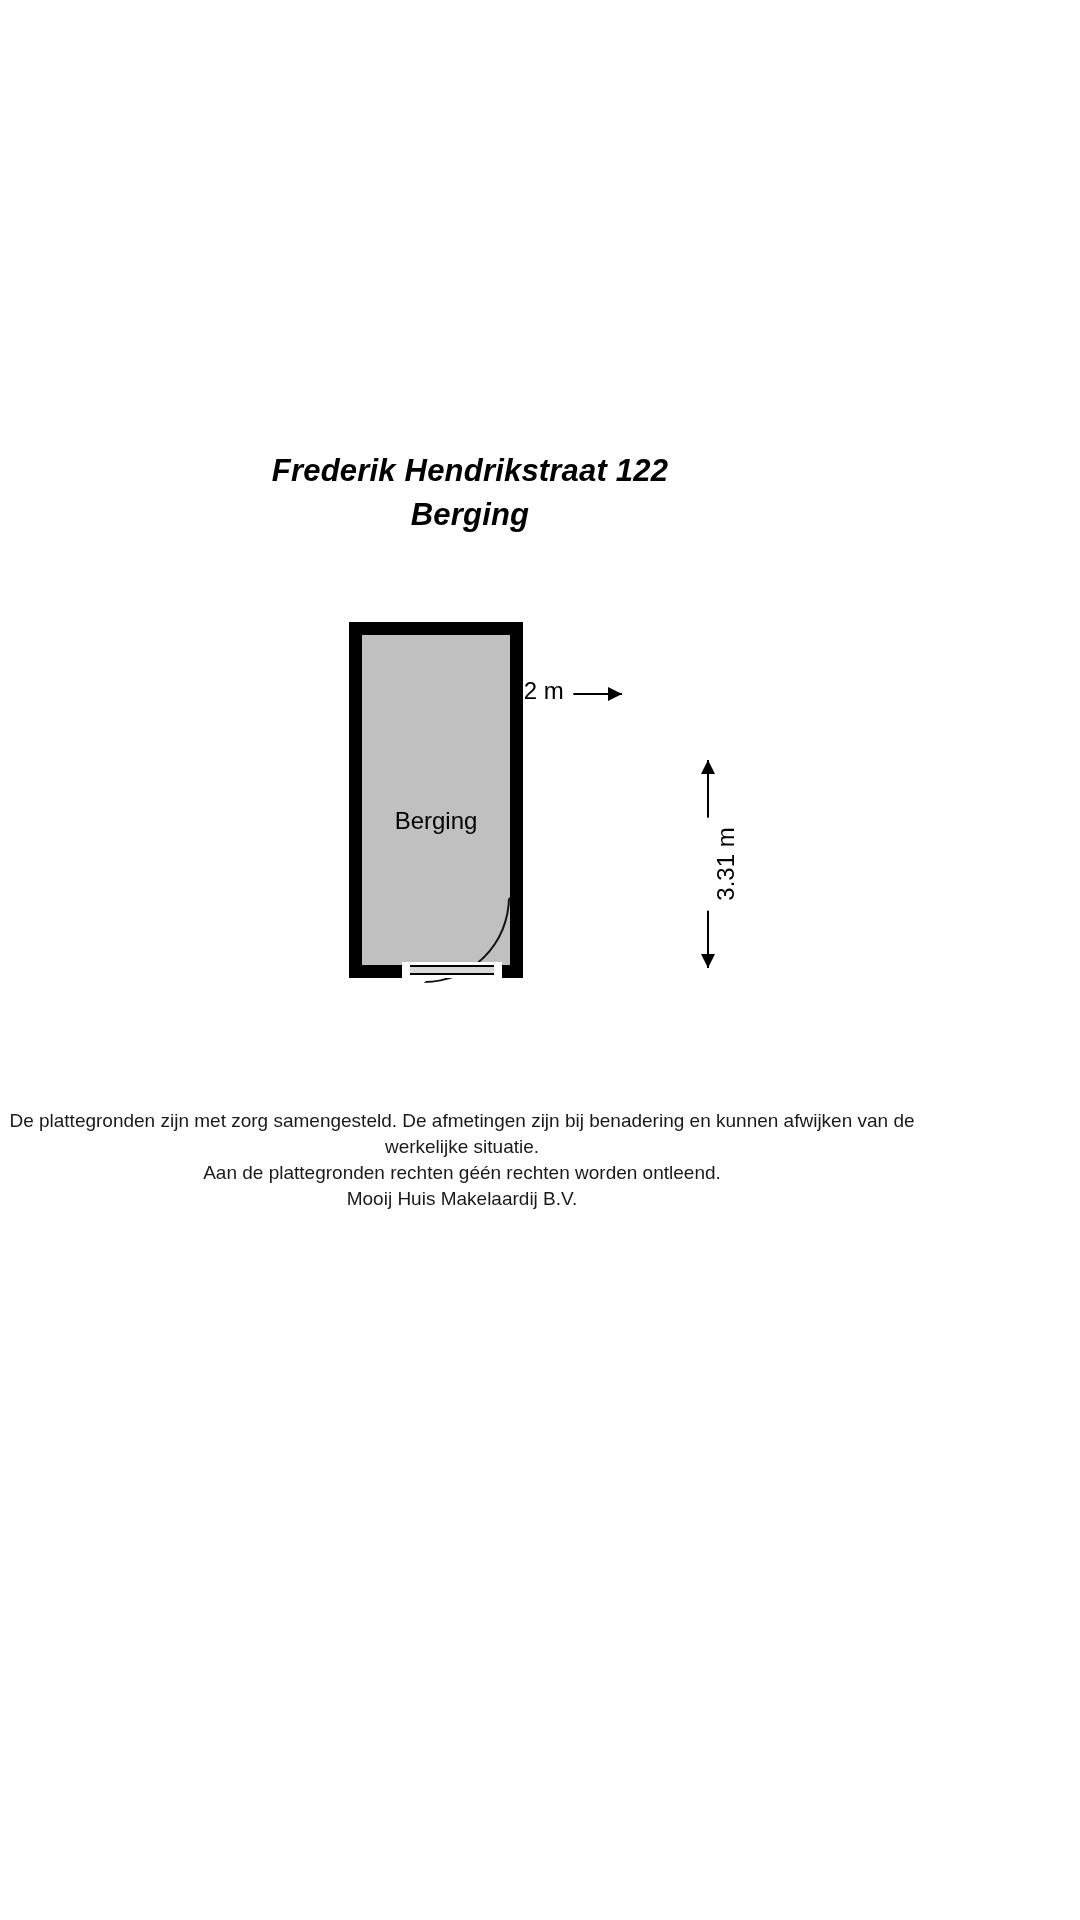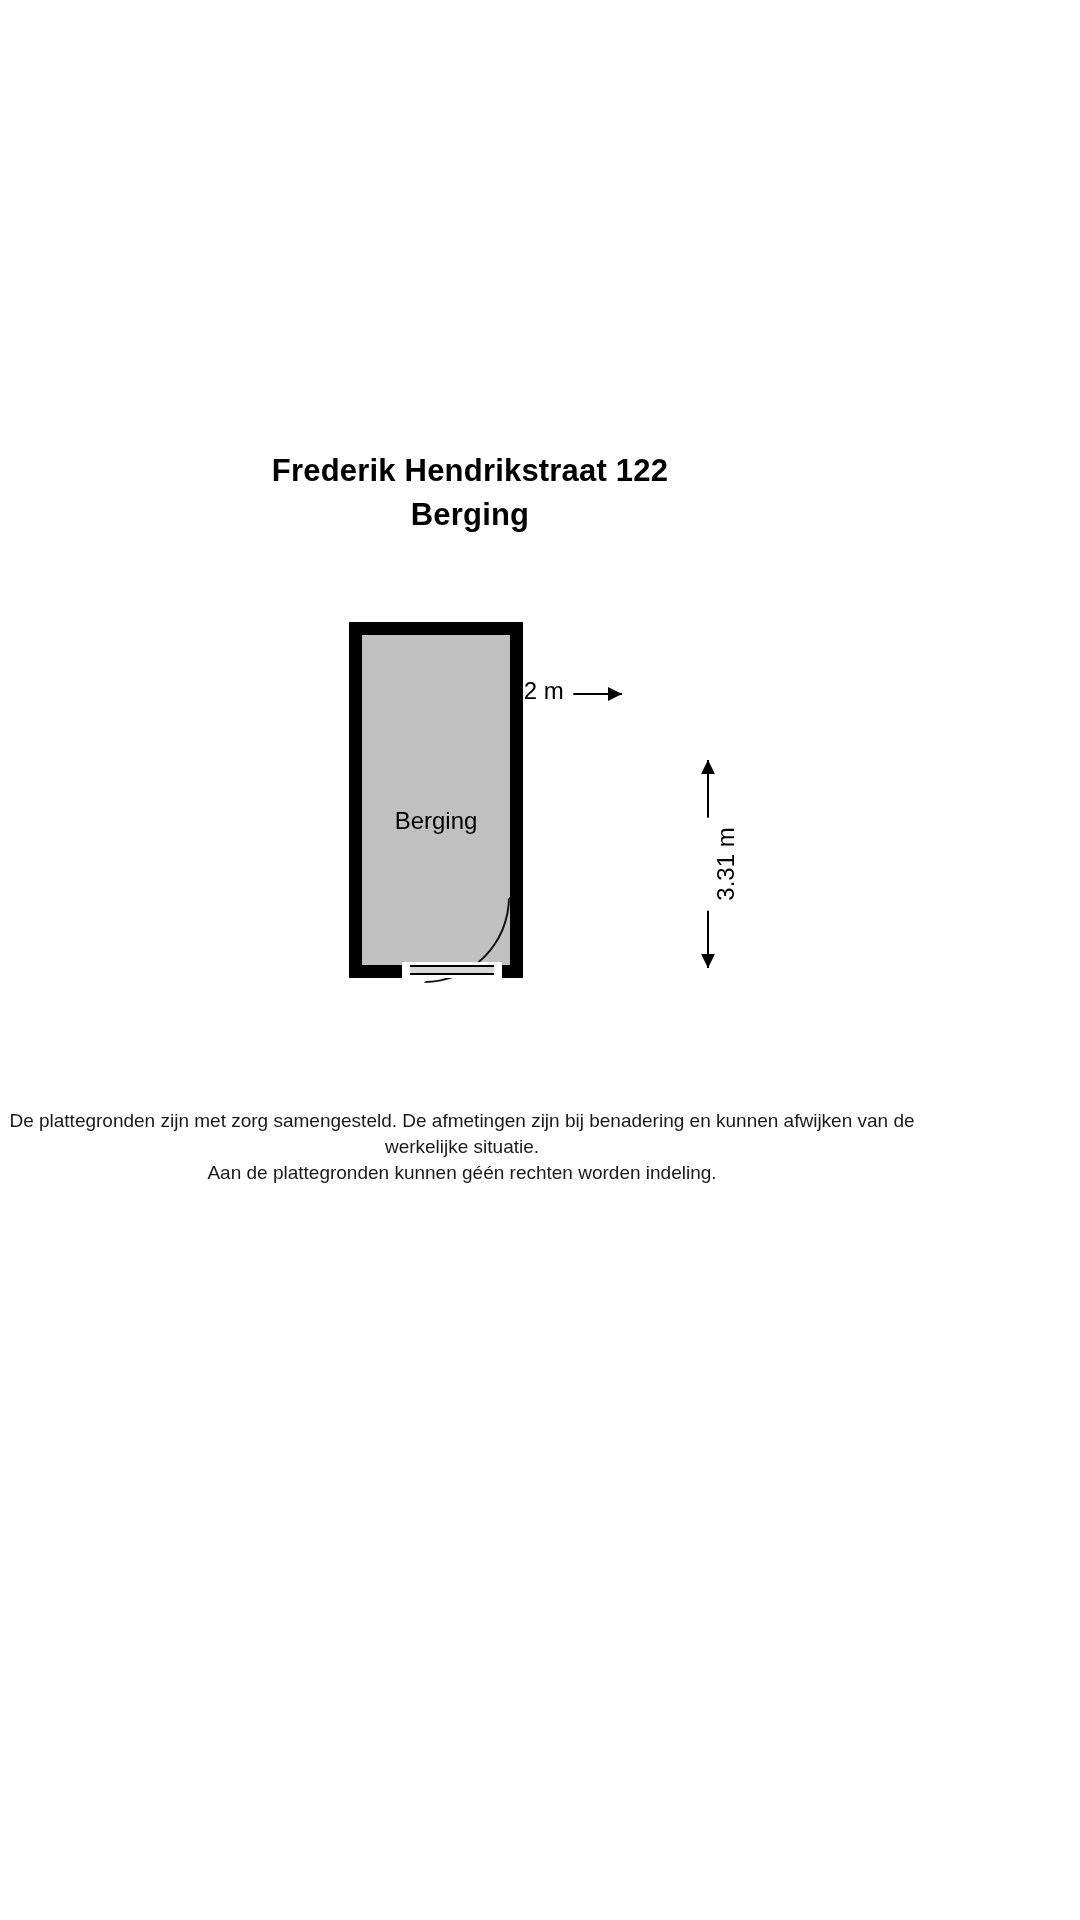--- a/index.html
+++ b/index.html
@@ -16,20 +16,21 @@
     overflow: hidden;
   }
 
   
   .title-block {
     position: absolute;
     left: 0;
     top: 452px;
     width: 940px;
     text-align: center;
+    font-style: italic;
   }
   .title-line1 {
     font-size: 31px;
     font-weight: bold;
     letter-spacing: 0.2px;
     line-height: 38px;
   }
   .title-line2 {
     font-size: 31px;
     font-weight: bold;
@@ -250,14 +251,15 @@
   </div>
 
   <div class="door-opening">
     <div class="leaf"></div>
   </div>
 
 </div>
 
 <div class="disclaimer">
   <div>De plattegronden zijn met zorg samengesteld. De afmetingen zijn bij benadering en kunnen afwijken van de werkelijke situatie.</div>
-  <div>Aan de plattegronden kunnen géén rechten worden indeling.</div>
+  <div>Aan de plattegronden rechten géén rechten worden ontleend.</div>
+  <div>Mooij Huis Makelaardij B.V.</div>
 </div>
 
 </body></html>

